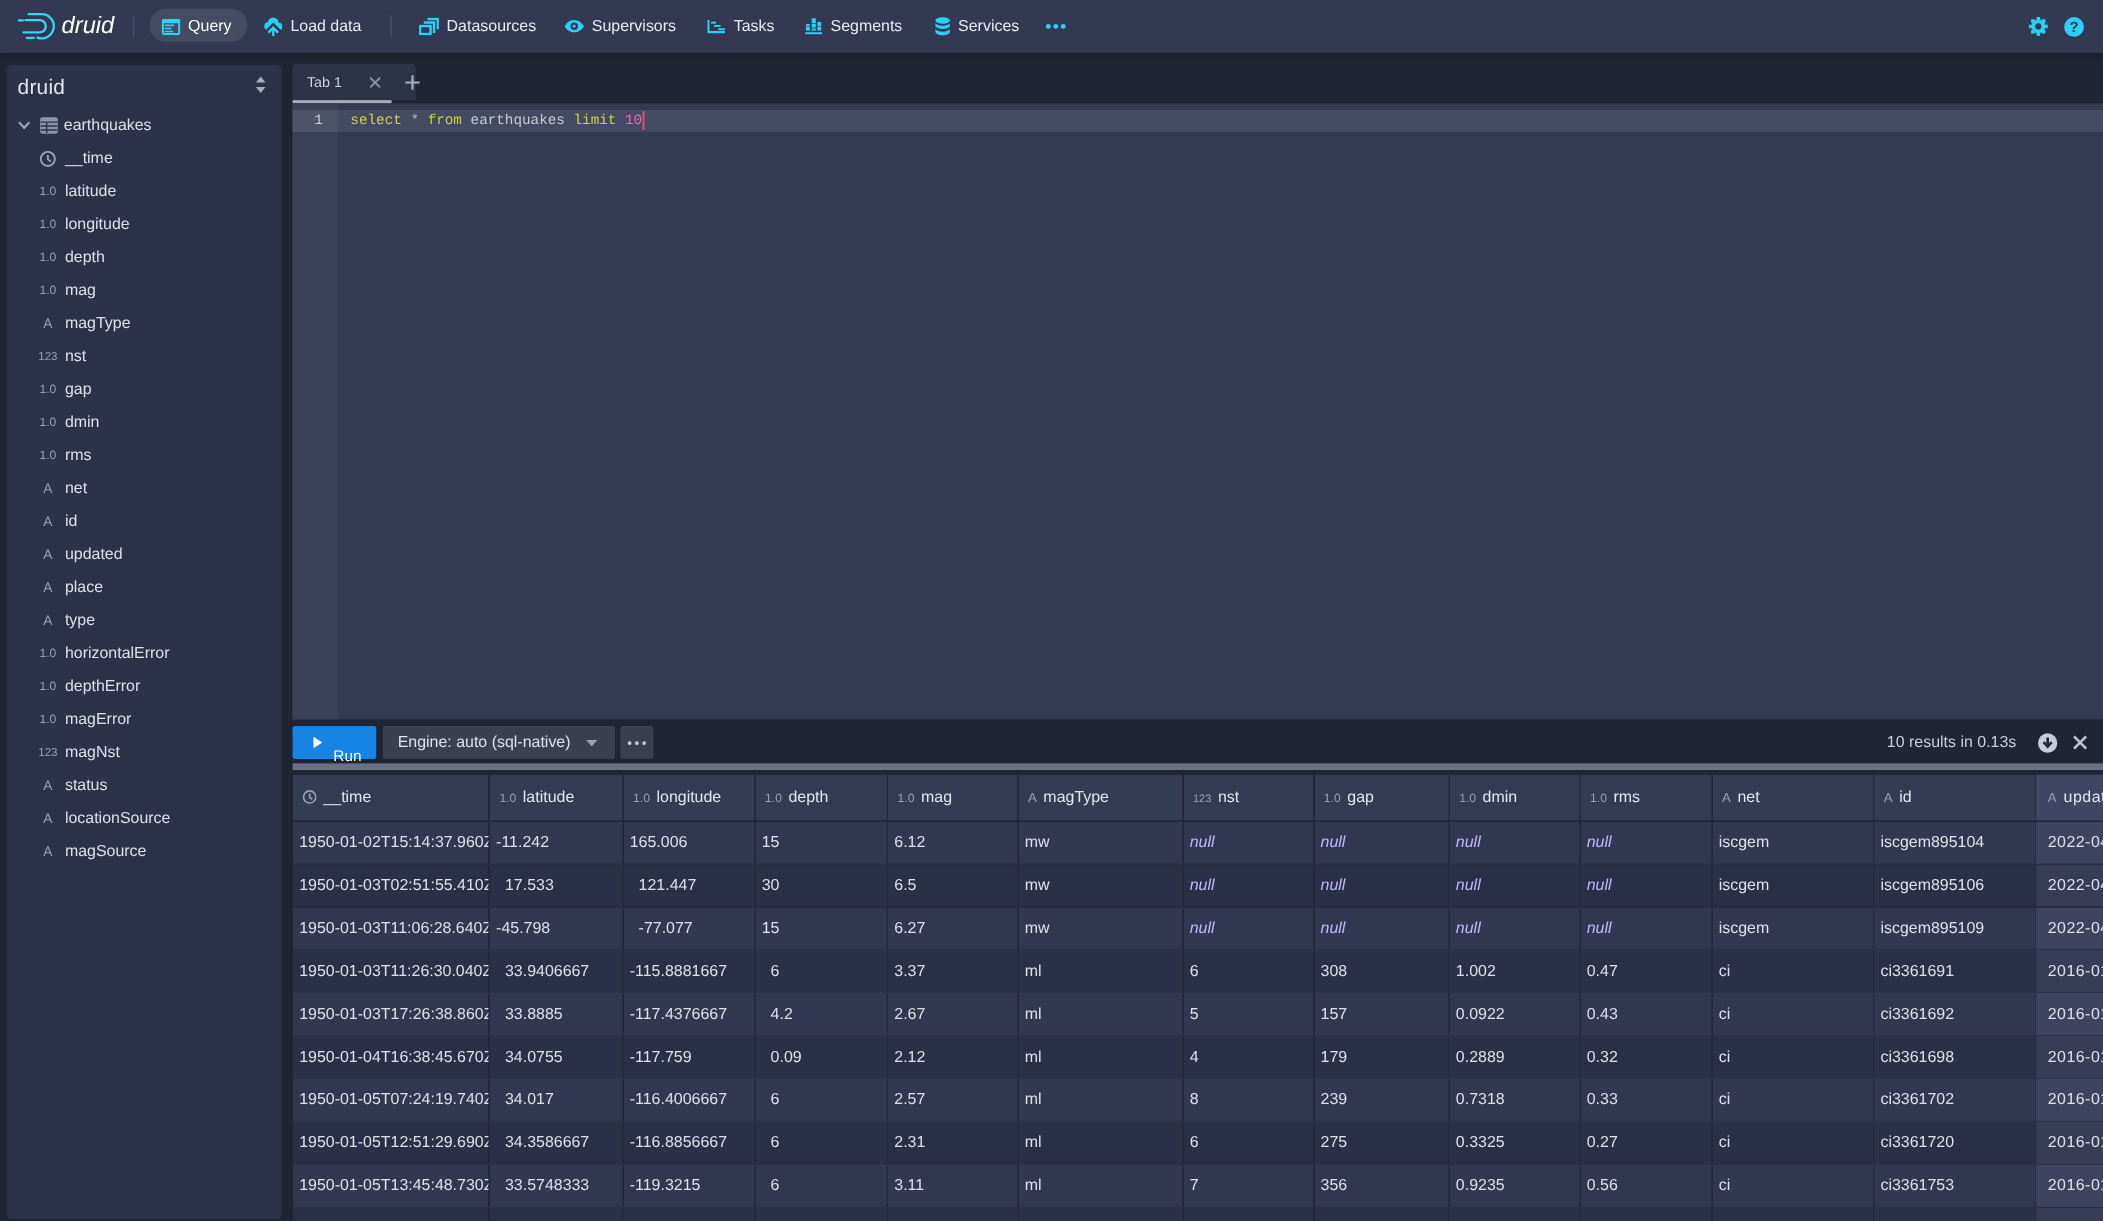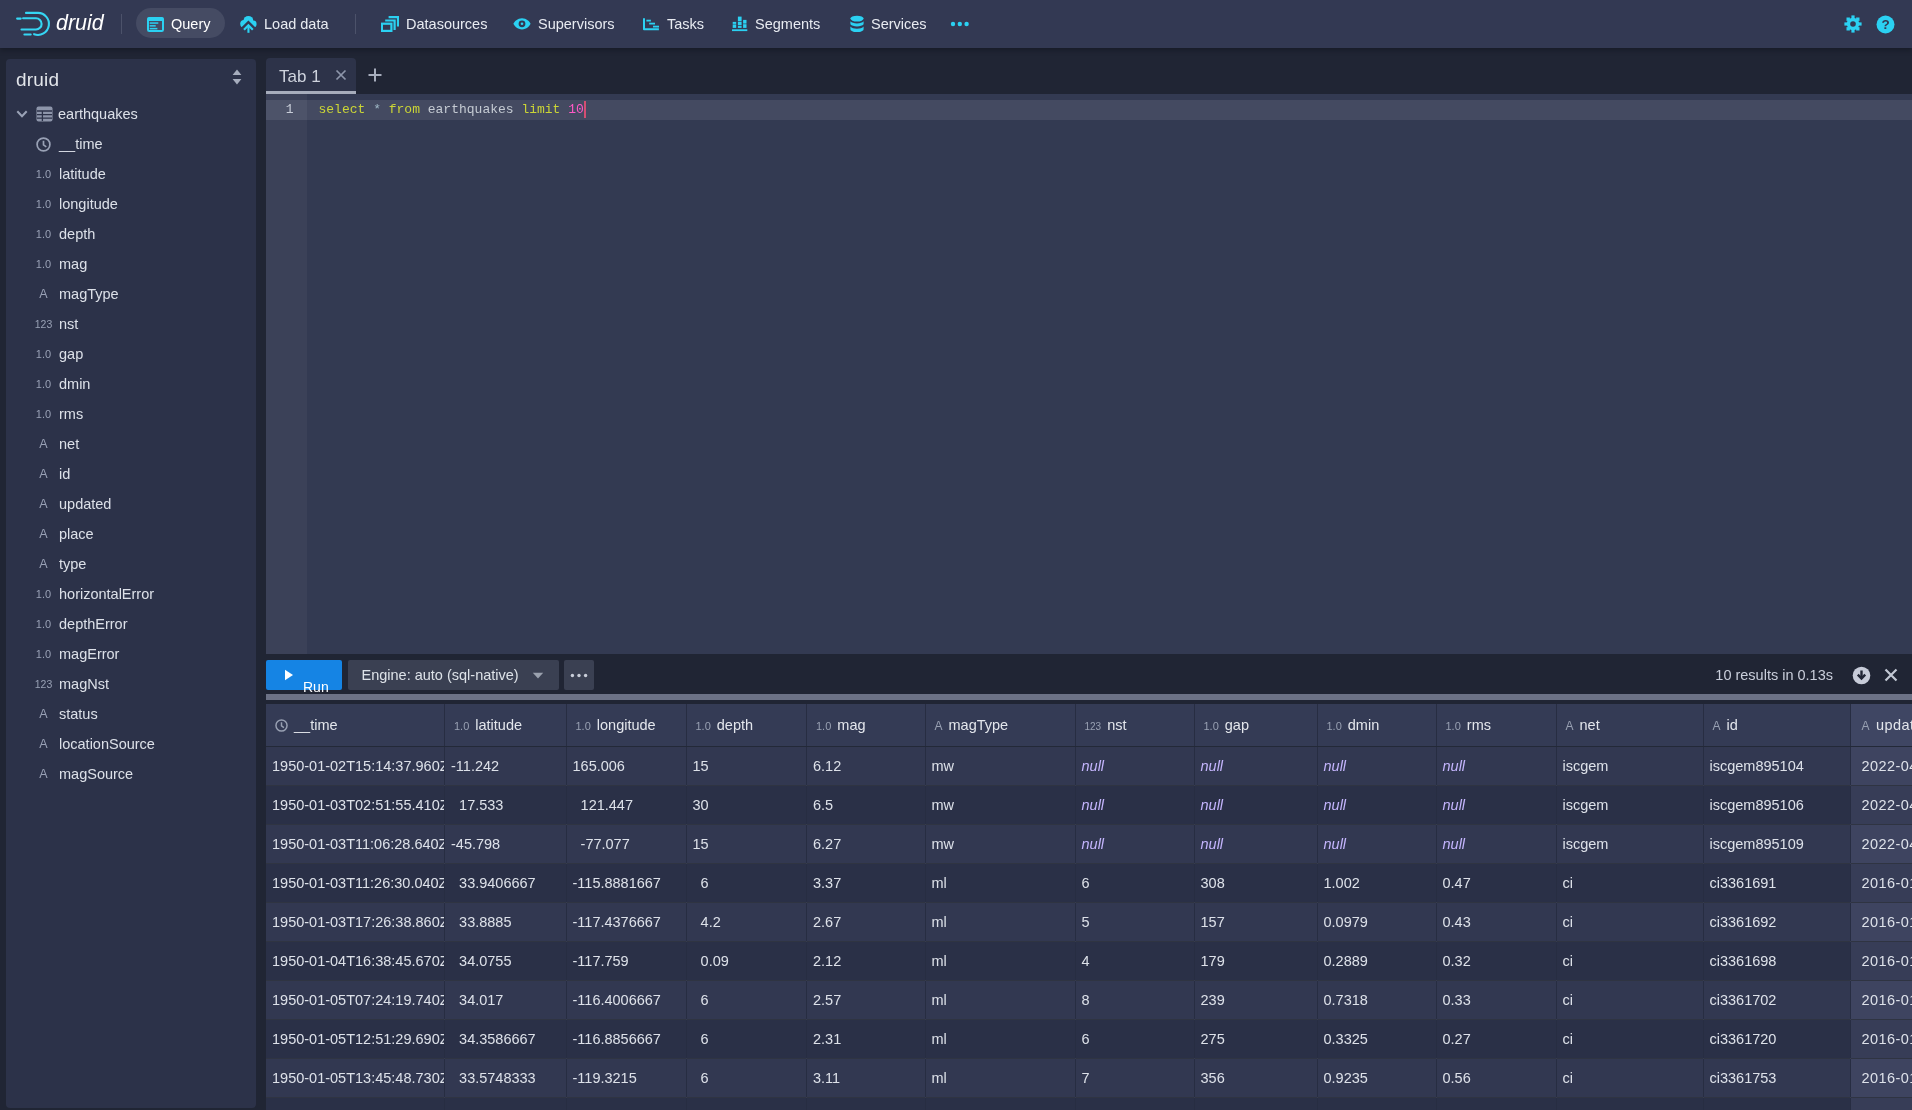--- a/index.html
+++ b/index.html
@@ -26,22 +26,22 @@
   .trow { position:absolute; left:0; height:30px; width:250px; }
   .tlabel { position:absolute; left:52px; top:50%; transform:translateY(-50%);
     color:#DCE0E8; font-size:14.5px; }
   .ticon { position:absolute; left:30px; width:24px; height:30px; text-align:center; color:#99A1B5; }
   .itxt { font-size:11px; color:#99A1B5; line-height:30px; }
 
   
   #main { position:absolute; left:266px; top:48px; width:1646px; height:1062px; }
 
   
-  #tab { position:absolute; left:0; top:10px; width:90px; height:33px; background:#2D3349;
-    border-radius:4px 4px 0 0; color:#CED3DD; font-size:17px; }
+  #tab { position:absolute; left:0; top:10px; width:112px; height:33px; background:#2D3349;
+    border-radius:4px 4px 0 0; color:#CED3DD; font-size:13px; }
   #tabline { position:absolute; left:0; top:42.5px; width:90px; height:3px; background:#A6ACBB; }
 
   
   #editor { position:absolute; left:0; top:45.5px; width:1646px; height:560px; background:#333A52; }
   #gutter { position:absolute; left:0; top:0; width:40.5px; height:560px; background:#3B4158; }
   #actline { position:absolute; left:40.5px; top:6px; width:1605.5px; height:20px; background:#444A61; }
   #actgut { position:absolute; left:0; top:6px; width:40.5px; height:20px; background:#4D5369; }
   #lnum { position:absolute; left:0; top:6px; width:27.5px; height:20px; text-align:right;
     font-family:"Liberation Mono", monospace; font-size:13px; line-height:20px; color:#C8CDD8; }
   #code { position:absolute; left:52.5px; top:6px; height:20px; line-height:20px;
@@ -453,21 +453,21 @@
           </tr>
           <tr class="odd">
             <td>1950-01-03T17:26:38.860Z</td>
             <td> 33.8885</td>
             <td>-117.4376667</td>
             <td> 4.2</td>
             <td>2.67</td>
             <td>ml</td>
             <td>5</td>
             <td>157</td>
-            <td>0.0979</td>
+            <td>0.0922</td>
             <td>0.43</td>
             <td>ci</td>
             <td>ci3361692</td>
             <td class="hov">2016-01-28T20:47:45.360Z</td>
           </tr>
           <tr class="even">
             <td>1950-01-04T16:38:45.670Z</td>
             <td> 34.0755</td>
             <td>-117.759</td>
             <td> 0.09</td>

